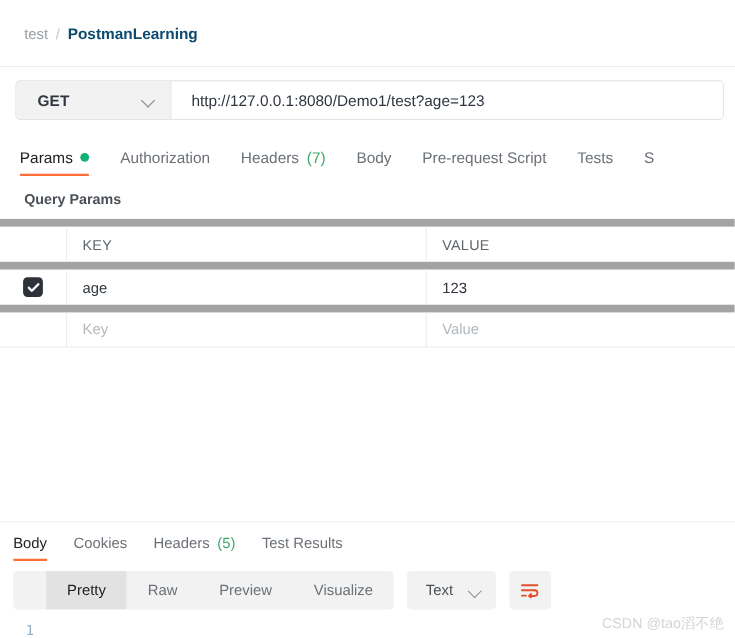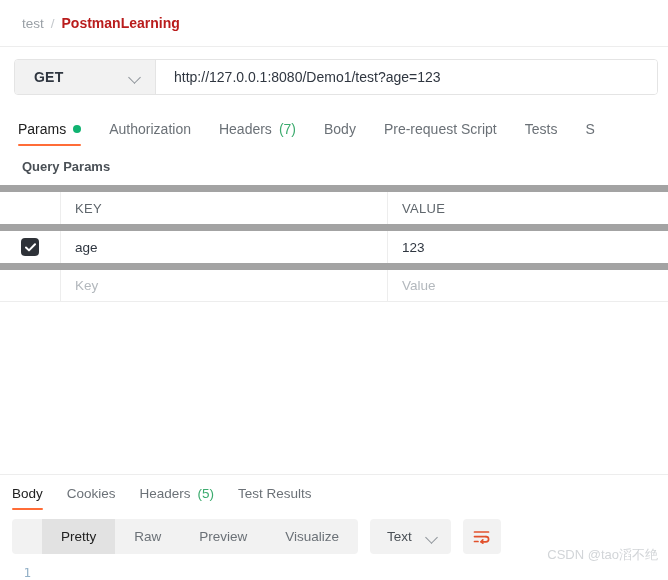--- a/index.html
+++ b/index.html
@@ -7,28 +7,28 @@
     width: 668px; height: 580px;
     background: #ffffff;
     font-family: "Liberation Sans", sans-serif;
     color: #2f3640;
     overflow: hidden;
   }
   .app { width: 668px; height: 580px; position: relative; display: flex; flex-direction: column; }
 
   
   .breadcrumb-bar {
-    height: 47px;
+    height: 61px;
     display: flex; align-items: center;
     padding: 0 0 0 22px;
     border-bottom: 1px solid #ededed;
     flex: 0 0 auto;
   }
   .crumb-sep { font-size: 13.5px; color: #c4c8cc; margin: 0 7px; }
-  .crumb-current { font-size: 14px; color: #b91c1c; font-weight: bold; }
+  .crumb-current { font-size: 14px; color: #0c4a6e; font-weight: bold; }
 
   
   .urlbar-wrap { padding: 12px 10px 0 14px; flex: 0 0 auto; }
   .urlbar {
     height: 36px;
     border: 1px solid #e4e4e4;
     border-radius: 4px;
     display: flex; align-items: stretch;
     background: #fff;
     overflow: hidden;
@@ -195,21 +195,21 @@
     font-size: 12.5px; color: #93b0c7;
   }
   .code-line {
     font-family: "DejaVu Sans Mono", monospace;
     font-size: 13.5px; color: #3a3f45;
     white-space: pre;
     padding-left: 2px;
   }
   .watermark {
     position: absolute;
-    right: 10px; bottom: 16px;
+    right: 10px; bottom: 4px;
     font-size: 13px; color: #d2d5d8;
     user-select: none;
     white-space: nowrap;
   }
 </style>
 </head>
 <body>
 
 <div class="app" data-name="postman-window">
 

